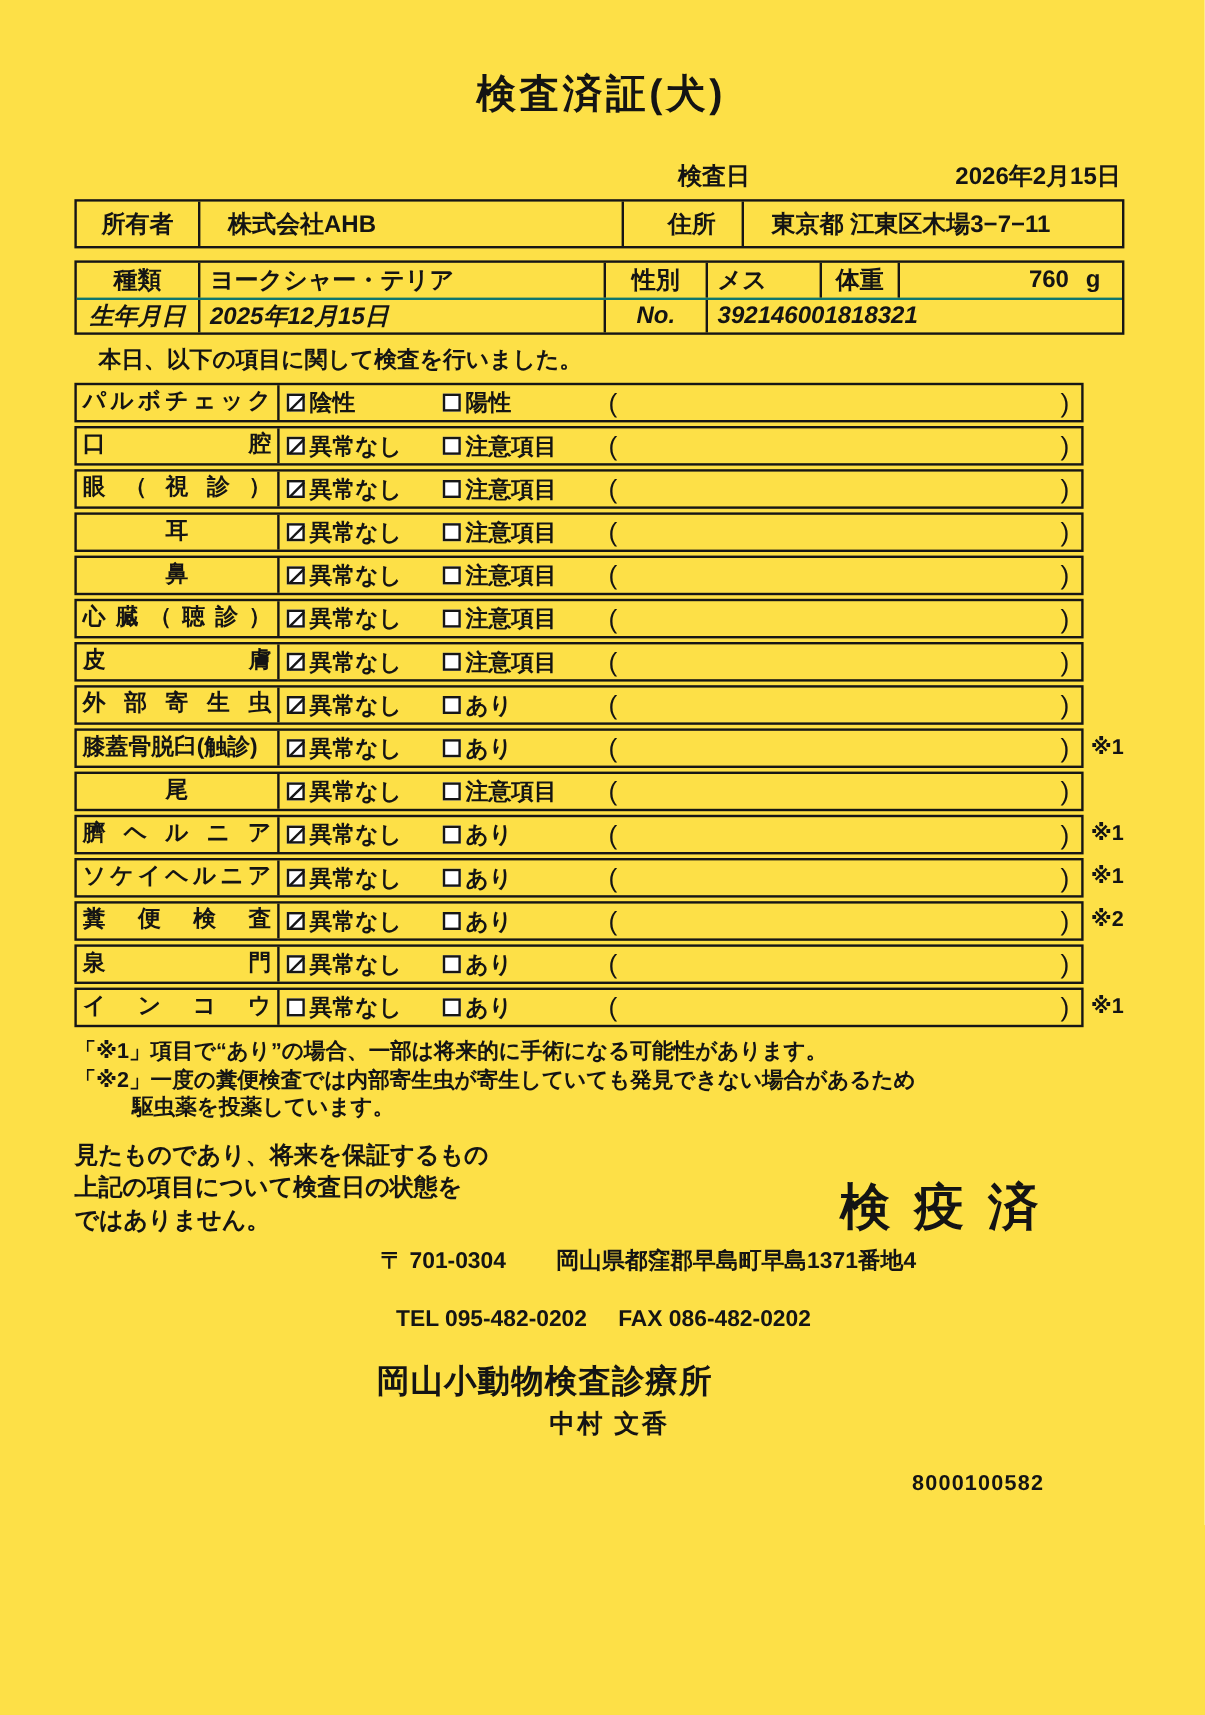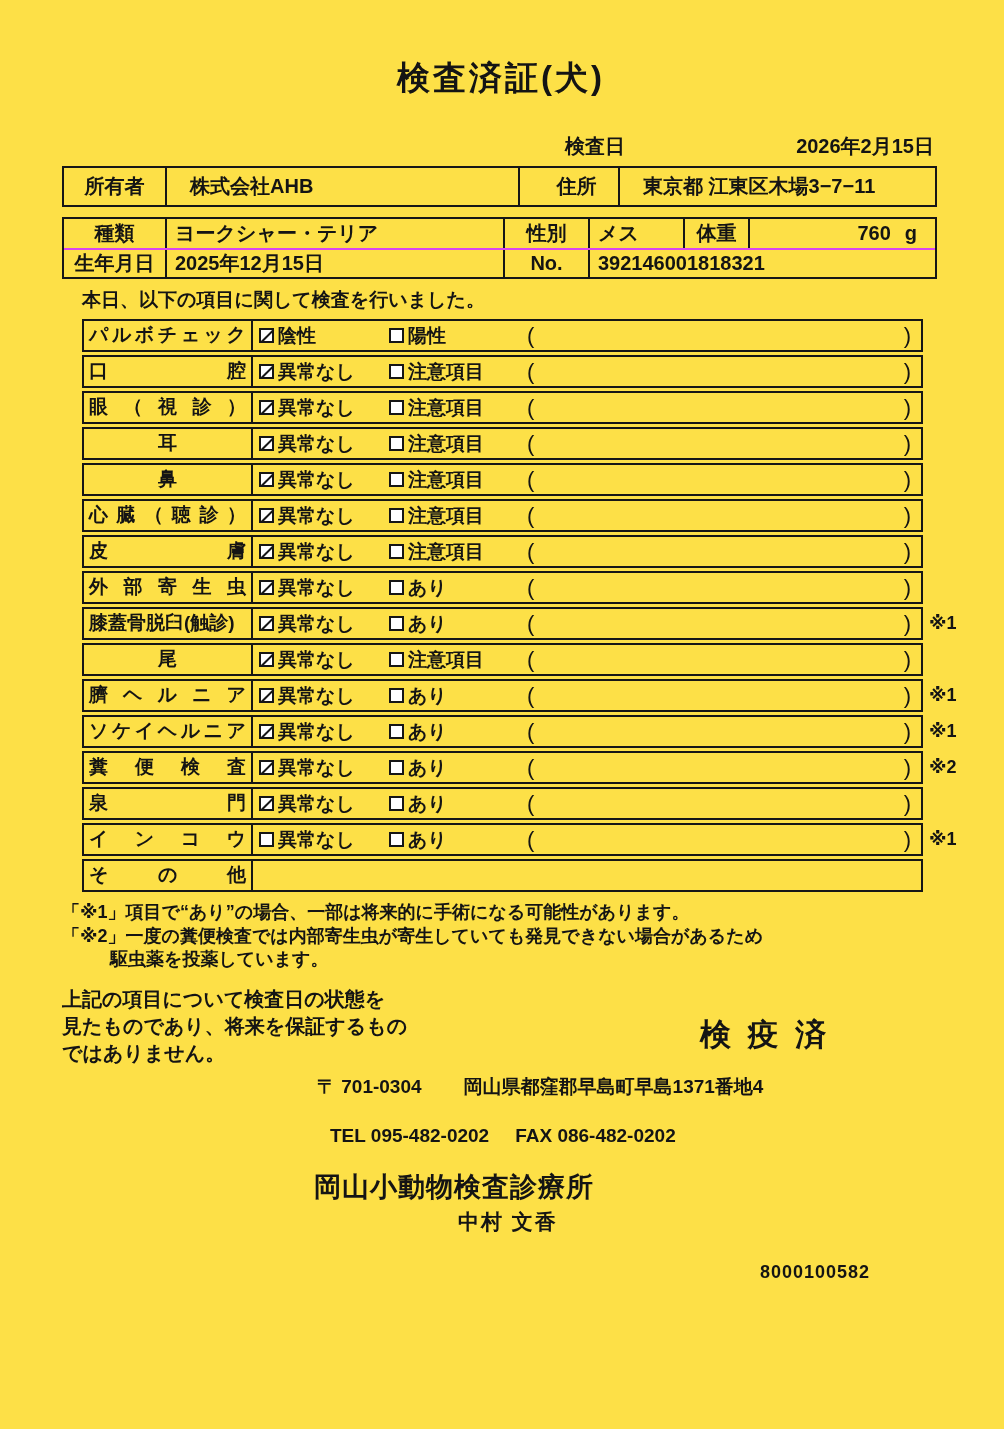--- a/index.html
+++ b/index.html
@@ -30,27 +30,27 @@
   .w338 { width:338px; flex:none; }
   .w85  { width:85px;  flex:none; }
   .w95  { width:95px;  flex:none; }
   .w65  { width:65px;  flex:none; }
   .flex1 { flex:1; }
 
   .owner-table { margin-top:5px; height:41px; }
 
   .pet-table { margin-top:10px; width:875px; border:2px solid #161616; }
   .prow { display:flex; height:29px; }
-  .prow + .prow { border-top:2px solid #d946ef; }
+  .prow + .prow { border-top:2px solid #0f766e;font-style:italic; }
   .weight-cell { justify-content:flex-end; padding-right:18px; gap:14px; }
 
   .intro { margin-top:8px; font-size:19px; font-weight:700;margin-left:20px; }
 
   
-  .itable { margin-top:6px; width:865px;margin-left:20px; }
+  .itable { margin-top:6px; width:865px; }
   .irow {
     position:relative; display:flex; width:841px; height:33px;
     border:2px solid #161616; margin-bottom:3px; align-items:stretch;
     font-size:19px; font-weight:600;
   }
   .irow-label {
     width:169px; flex:none; border-right:2px solid #161616;
     padding:0 5px; line-height:28px; overflow:hidden; white-space:nowrap;
   }
   .al-justify { text-align:justify; text-align-last:justify; }
@@ -70,21 +70,21 @@
   }
   .paren { font-size:22px; font-weight:500; }
   .paren-close { margin-left:auto; padding-right:10px; }
   .row-note { position:absolute; left:845px; top:3px; font-size:18px; font-weight:600; white-space:nowrap; }
 
   .notes { margin-top:9px; font-size:18px; font-weight:600; line-height:1.32; }
   .notes .indent { padding-left:48px;font-family:Liberation Mono, monospace; }
 
   .disclaimer-wrap { position:relative; margin-top:14px; height:86px; }
   .disclaimer { width:440px; font-size:20px; font-weight:bold; line-height:1.34; }
-  .stamp { position:absolute; left:638px; top:28px; font-size:31px; font-weight:600; letter-spacing:4px; white-space:nowrap; }
+  .stamp { position:absolute; left:638px; top:28px; font-size:42px; font-weight:600; letter-spacing:4px; white-space:nowrap; }
 
   .postal-row { margin-top:2px; display:flex; font-size:19px; font-weight:600; }
   .postal-row .pcode { margin-left:255px; }
   .postal-row .paddr { margin-left:42px; }
 
   .tel-row { margin-top:25px; display:flex; font-size:19px; font-weight:600; }
   .tel-row .tel { margin-left:268px; }
   .tel-row .fax { margin-left:26px; }
 
   .clinic-name { margin-top:22px; padding-left:252px; font-size:27px; font-weight:600; letter-spacing:1px; }
@@ -382,37 +382,32 @@
       <span class="opt opt2">
         <span class="cb cb2"></span>
         <span class="opt-label ol2">あり</span>
       </span>
       <span class="paren paren-o">(</span>
       <span class="paren paren-close">)</span>
     </div>
     <span class="row-note">※1</span>
   </div>
 
-  <div class="irow">
-    <div class="irow-label al-justify">その他</div>
-    <div class="irow-content"></div>
-    <span class="row-note"></span>
-  </div>
 </div>
 
     <div class="notes">
       <div>「※1」項目で“あり”の場合、一部は将来的に手術になる可能性があります。</div>
       <div>「※2」一度の糞便検査では内部寄生虫が寄生していても発見できない場合があるため</div>
       <div class="indent">駆虫薬を投薬しています。</div>
     </div>
 
     <div class="disclaimer-wrap">
       <div class="disclaimer">
+        <div>見たものであり、将来を保証するもの</div>
         <div>上記の項目について検査日の状態を</div>
-        <div>見たものであり、将来を保証するもの</div>
         <div>ではありません。</div>
       </div>
       <div class="stamp">検 疫 済</div>
     </div>
 
     <div class="postal-row">
       <span class="pcode">〒 701-0304</span>
       <span class="paddr">岡山県都窪郡早島町早島1371番地4</span>
     </div>
 

